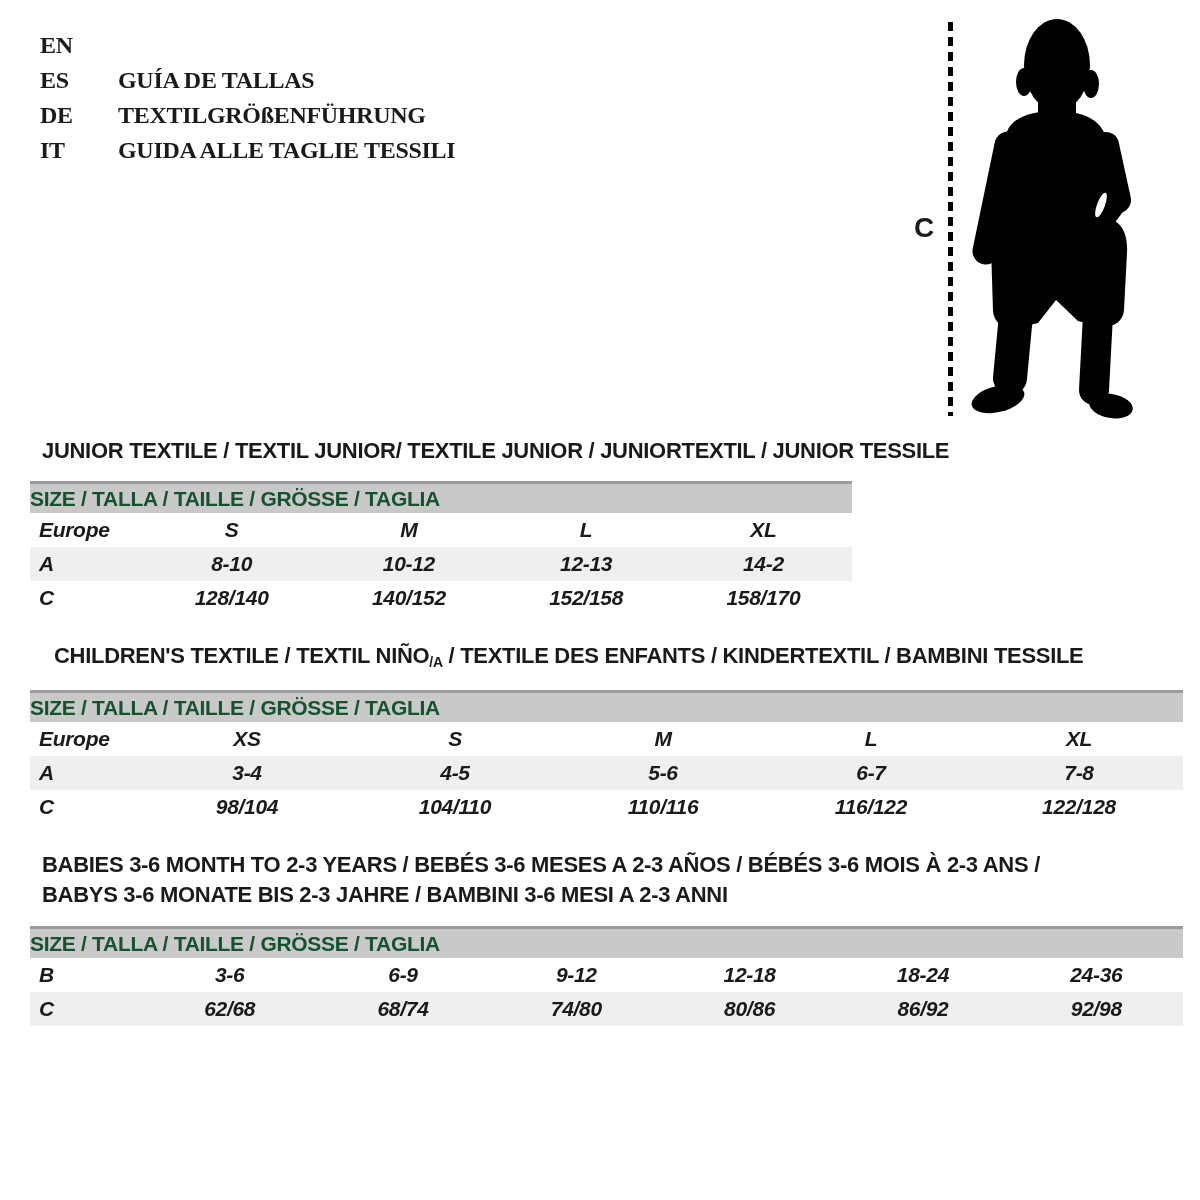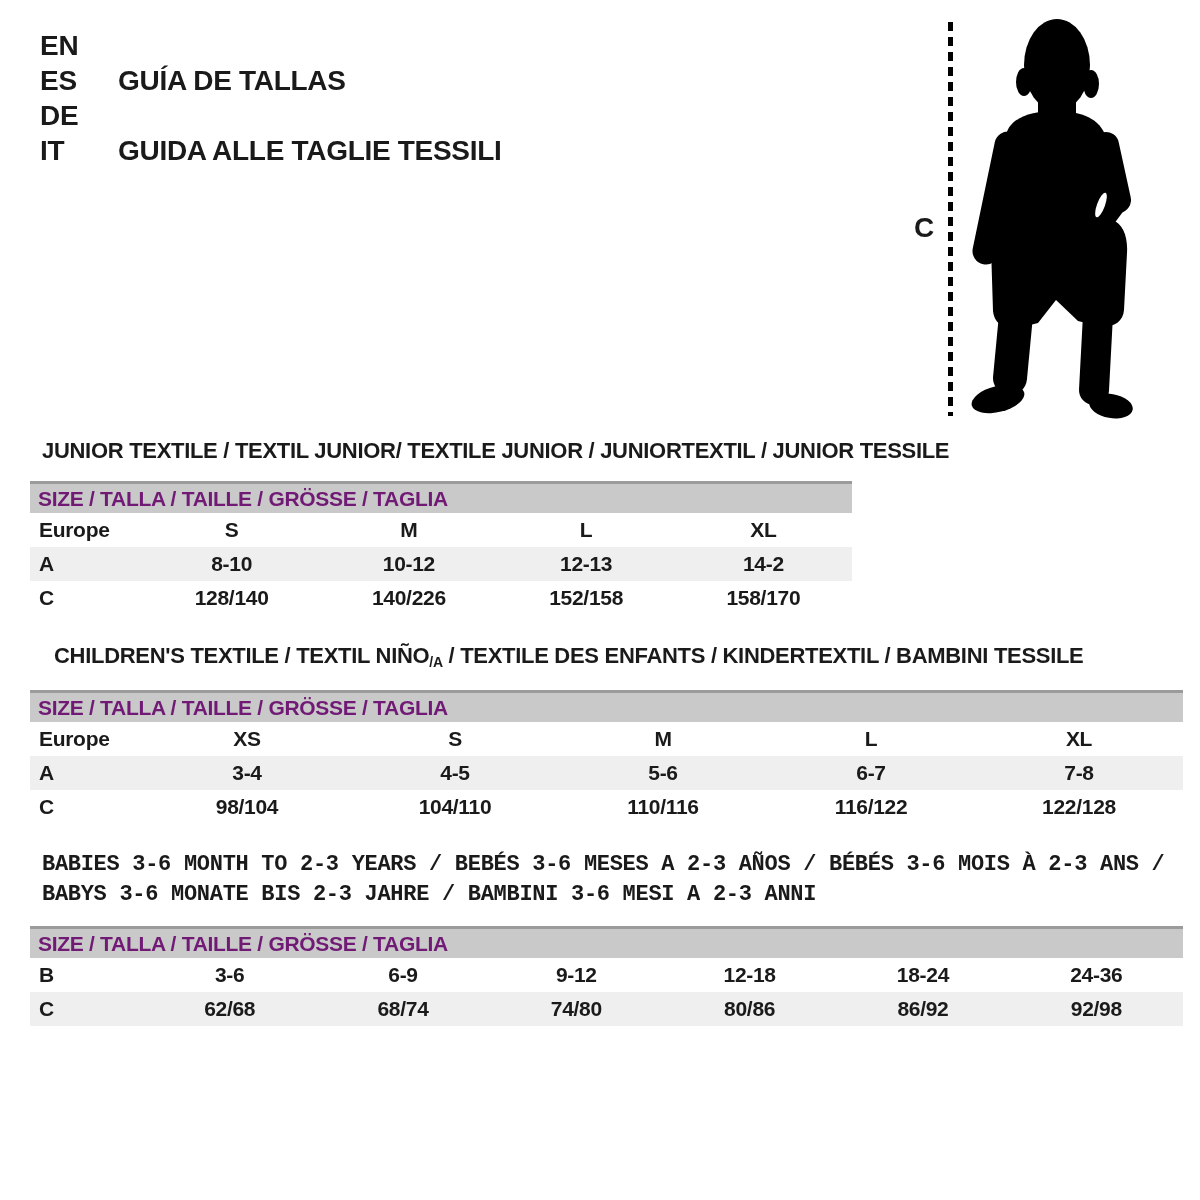--- a/index.html
+++ b/index.html
@@ -3,39 +3,39 @@
 <meta charset="utf-8">
 <style>
   html,body{margin:0;padding:0;background:#fff;}
   .canvas{
     position:relative;width:1200px;height:1200px;background:#fff;overflow:hidden;
     font-family:"Liberation Sans",sans-serif;font-weight:700;color:#1a1a1a;
     letter-spacing:-0.3px;
   }
   
   .lang-block{position:absolute;left:40px;top:28px;}
-  .lang-row{display:flex;line-height:35px;font-size:28px;}
+  .lang-row{display:flex;line-height:35px;font-size:24px;font-family:Liberation Serif, serif;}
   .lang-code{width:78px;flex:0 0 78px;}
   
   .measure-line{
     position:absolute;left:948px;top:22px;width:5px;height:394px;
     background:repeating-linear-gradient(to bottom,#000 0px,#000 9px,transparent 9px,transparent 15px);
   }
   .c-label{position:absolute;left:914px;top:212px;font-size:28px;}
   .toddler{position:absolute;left:968px;top:15px;}
   
   .section-heading{position:absolute;left:42px;margin:0;font-size:22px;font-weight:700;line-height:30px;}
   .subscript{font-size:14px;position:relative;top:4px;}
   
   .table-wrap{position:absolute;left:30px;}
   .size-bar{
     background:#c9c9c9;border-top:3px solid #9b9b9b;height:29px;line-height:29px;
-    font-size:21px;padding-left:8px;color:#701a75;
-  }
-  table.size-table{width:100%;border-collapse:collapse;table-layout:fixed;}
+    font-size:21px;color:#14532d;
+  }
+  table.size-table{width:100%;border-collapse:collapse;table-layout:fixed;font-style:italic;}
   table.size-table td{
     font-weight:700;font-size:21px;text-align:center;height:34px;
     vertical-align:middle;padding:0;white-space:nowrap;
   }
   table.size-table td.lbl{text-align:left;padding-left:9px;}
   col.lblcol{width:113px;}
   tr.stripe{background:#efefef;}
   .w-junior{width:822px;}
   .w-wide{width:1153px;}
   
@@ -49,20 +49,21 @@
   <section class="lang-block">
     <div class="lang-row">
       <span class="lang-code">EN</span>
     </div>
     <div class="lang-row">
       <span class="lang-code">ES</span>
       <span class="lang-label">GUÍA DE TALLAS</span>
     </div>
     <div class="lang-row">
       <span class="lang-code">DE</span>
+      <span class="lang-label">TEXTILGRÖßENFÜHRUNG</span>
     </div>
     <div class="lang-row">
       <span class="lang-code">IT</span>
       <span class="lang-label">GUIDA ALLE TAGLIE TESSILI</span>
     </div>
   </section>
 
   <span class="c-label">C</span>
   <div class="measure-line"></div>
   <svg class="toddler" width="172" height="405" viewBox="0 0 172 405" xmlns="http://www.w3.org/2000/svg">
@@ -106,21 +107,21 @@
       <tr class="stripe">
         <td class="lbl">A</td>
         <td>8-10</td>
         <td>10-12</td>
         <td>12-13</td>
         <td>14-2</td>
       </tr>
       <tr>
         <td class="lbl">C</td>
         <td>128/140</td>
-        <td>140/226</td>
+        <td>140/152</td>
         <td>152/158</td>
         <td>158/170</td>
       </tr>
     </tbody>
       </table>
   </div>
 
   <h2 class="section-heading" style="top:641px;margin-left:12px;"><span>CHILDREN'S TEXTILE / TEXTIL NIÑO</span><span class="subscript">/A</span><span> / TEXTILE DES ENFANTS / KINDERTEXTIL / BAMBINI TESSILE</span></h2>
   <div class="table-wrap w-wide" style="top:690px;">
     <div class="size-bar">SIZE / TALLA / TAILLE / GRÖSSE / TAGLIA</div>
@@ -155,21 +156,21 @@
         <td>98/104</td>
         <td>104/110</td>
         <td>110/116</td>
         <td>116/122</td>
         <td>122/128</td>
       </tr>
     </tbody>
       </table>
   </div>
 
-  <h2 class="section-heading" style="top:850px;font-family:Liberation Mono, monospace;">
+  <h2 class="section-heading" style="top:850px;">
       <span style="display:block;">BABIES 3-6 MONTH TO 2-3 YEARS / BEBÉS 3-6 MESES A 2-3 AÑOS / BÉBÉS 3-6 MOIS À 2-3 ANS /</span>
       <span style="display:block;">BABYS 3-6 MONATE BIS 2-3 JAHRE / BAMBINI 3-6 MESI A 2-3 ANNI</span>
     </h2>
   <div class="table-wrap w-wide" style="top:926px;">
     <div class="size-bar">SIZE / TALLA / TAILLE / GRÖSSE / TAGLIA</div>
     <table class="size-table">
       <colgroup>
           <col class="lblcol">
           <col>
           <col>

